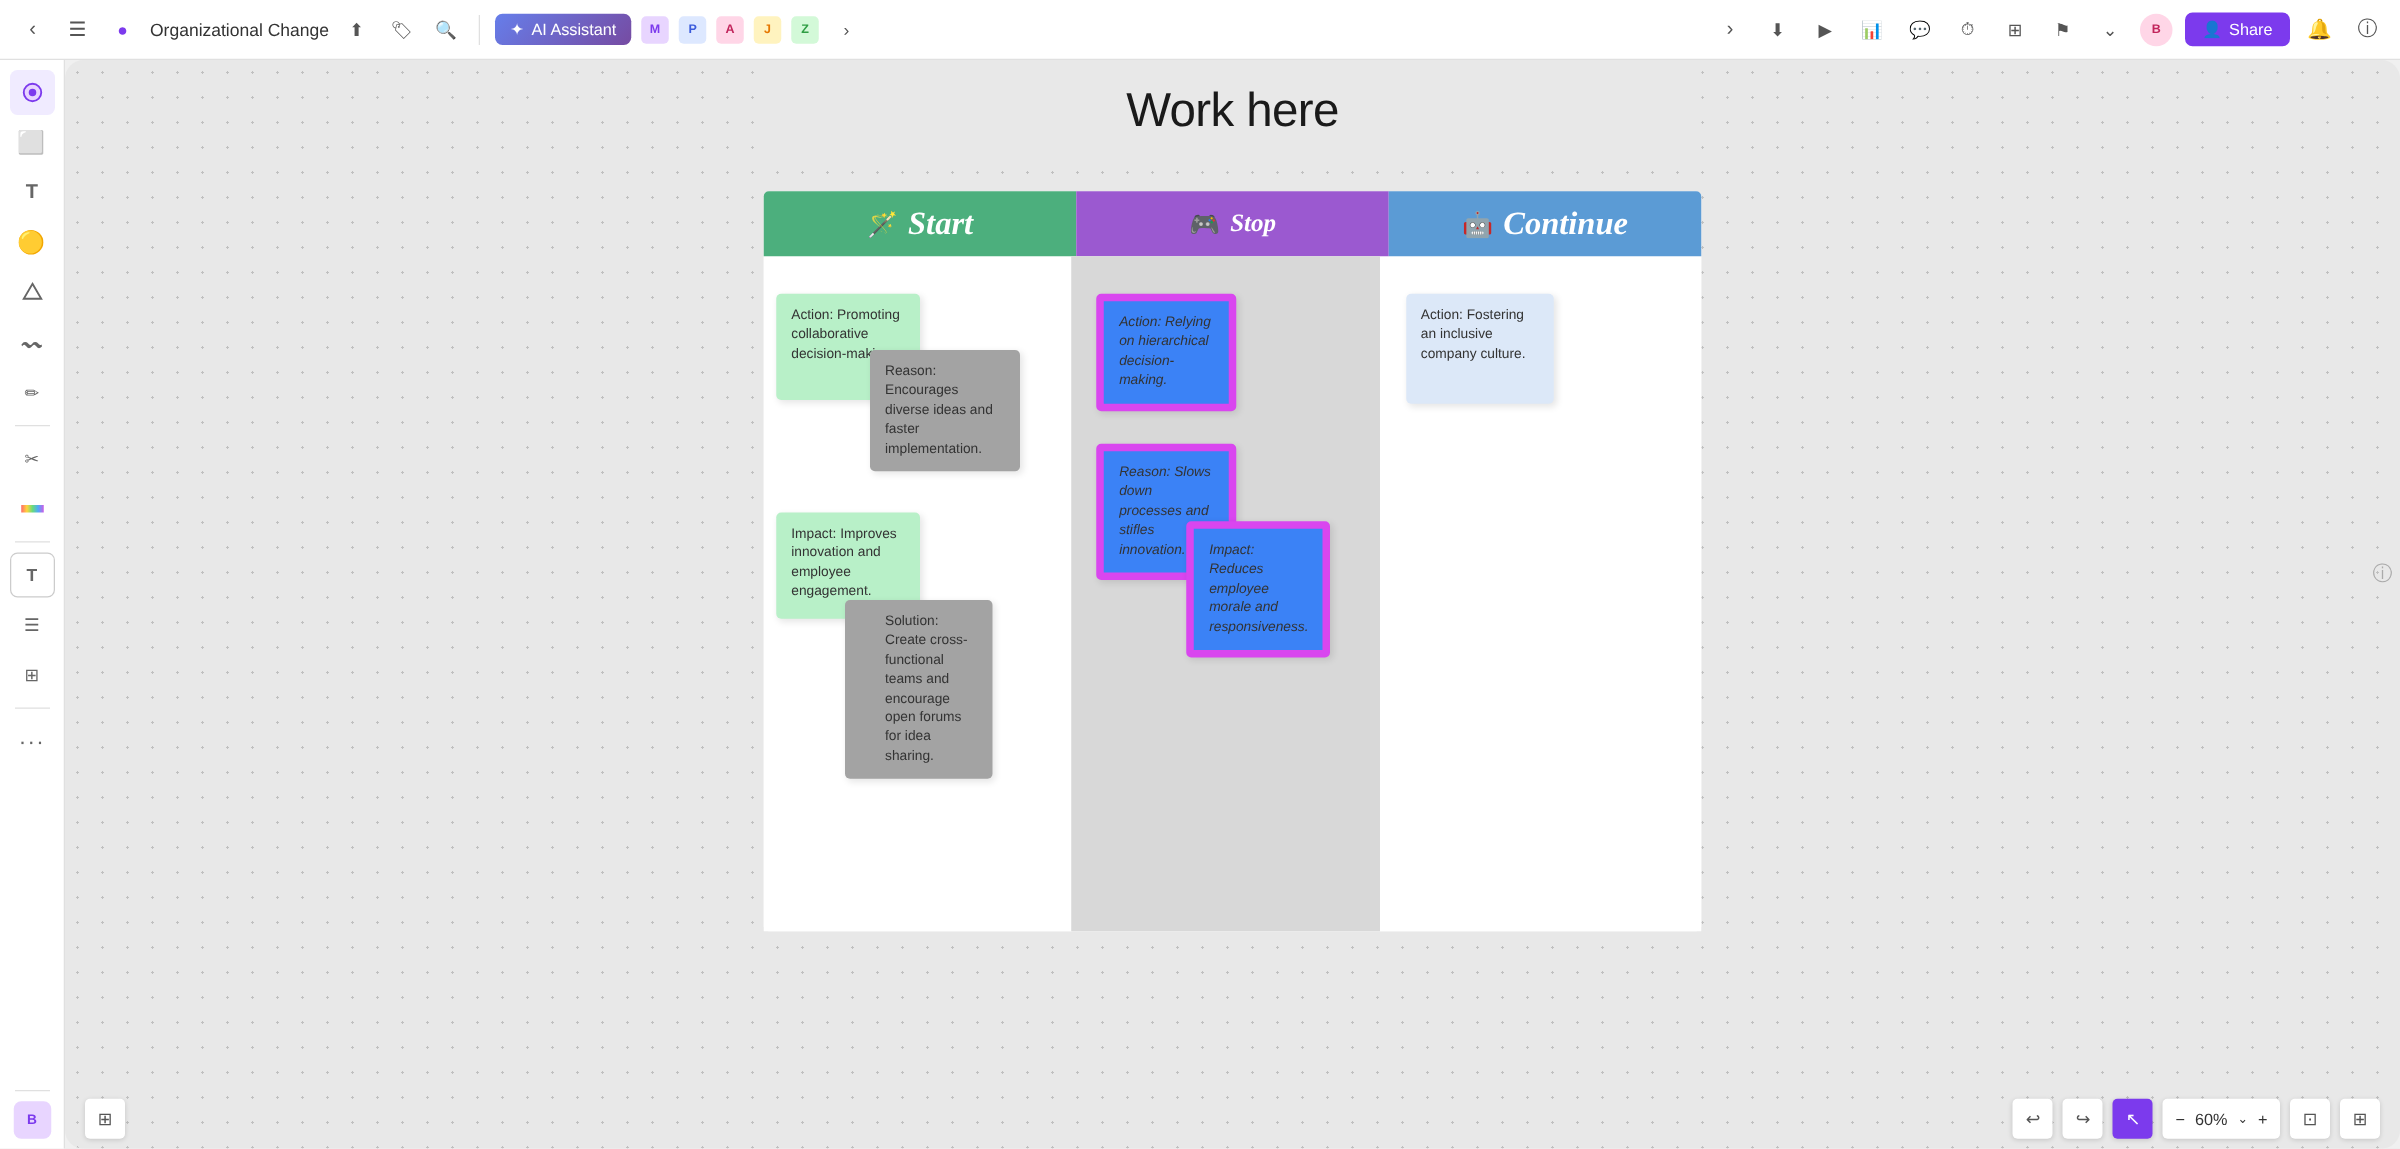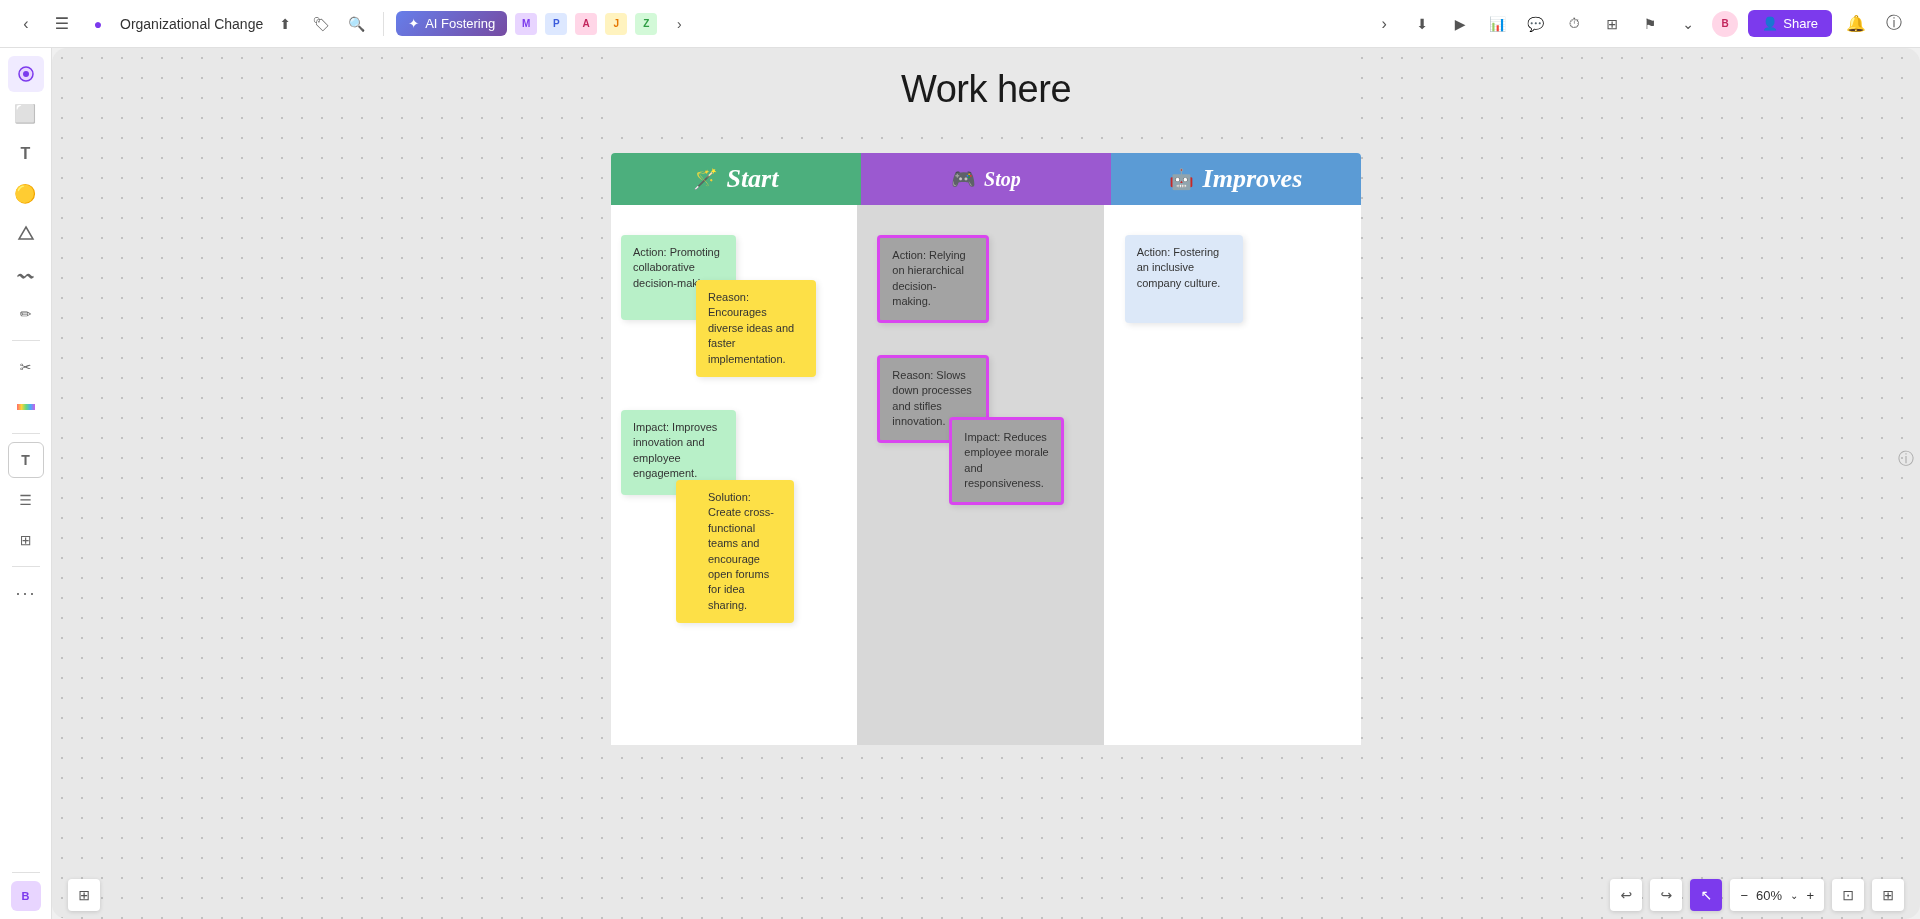--- a/index.html
+++ b/index.html
@@ -138,22 +138,22 @@
     .sticky {
       position: absolute;
       padding: 10px 12px;
       border-radius: 4px;
       font-size: 11px;
       line-height: 1.4;
       color: #333;
       box-shadow: 2px 2px 6px rgba(0,0,0,0.1);
     }
     .sticky.green-light { background: #b8f0c8; }
-    .sticky.green-pale { background: #fde047; }
-    .sticky.white { background: #a3a3a3; border: 3px solid #d946ef; }
+    .sticky.green-pale { background: #a3a3a3; }
+    .sticky.white { background: #3b82f6; border: 6px solid #d946ef; font-style: italic; }
     .sticky.blue-pale { background: #dce8f8; }
     .sticky.blue-light { background: #e8f0fc; }
 
     
     .bottom-toolbar {
       position: fixed;
       bottom: 0;
       left: 52px;
       right: 0;
       height: 48px;
@@ -202,21 +202,21 @@
     <div class="toolbar-icon">‹</div>
     <div class="toolbar-icon">☰</div>
     <div class="toolbar-icon" style="color:#7c3aed; font-size:14px;">●</div>
     <span class="toolbar-title">Organizational Change</span>
     <div class="toolbar-icon" style="font-size:14px;">⬆</div>
     <div class="toolbar-icon" style="font-size:14px;">🏷</div>
     <div class="toolbar-icon" style="font-size:14px;">🔍</div>
     <div class="toolbar-divider"></div>
     <button class="ai-button">
       <span>✦</span>
-      <span>AI Fostering</span>
+      <span>AI Assistant</span>
     </button>
 
     <div class="app-icon" style="background:#e8d5ff; color:#7c3aed; font-size:10px; font-weight:bold;">M</div>
     <div class="app-icon" style="background:#dde8ff; color:#3b5bdb; font-size:10px; font-weight:bold;">P</div>
     <div class="app-icon" style="background:#ffd6e7; color:#c2255c; font-size:10px; font-weight:bold;">A</div>
     <div class="app-icon" style="background:#fff3bf; color:#e67700; font-size:10px; font-weight:bold;">J</div>
     <div class="app-icon" style="background:#d3f9d8; color:#2f9e44; font-size:10px; font-weight:bold;">Z</div>
     <div class="toolbar-icon" style="font-size:14px;">›</div>
   </div>
   <div class="toolbar-right">
@@ -287,21 +287,21 @@
         <div class="col-header start">
           <span class="col-header-icon">🪄</span>
           <span class="cursive" style="font-size:26px; font-style:italic; font-weight:700;">Start</span>
         </div>
         <div class="col-header stop">
           <span class="col-header-icon">🎮</span>
           <span class="cursive" style="font-size:20px; font-style:italic; font-weight:700;">Stop</span>
         </div>
         <div class="col-header continue">
           <span class="col-header-icon">🤖</span>
-          <span class="cursive" style="font-size:26px; font-style:italic; font-weight:700;">Improves</span>
+          <span class="cursive" style="font-size:26px; font-style:italic; font-weight:700;">Continue</span>
         </div>
       </div>
 
       <div class="columns-body">
 
         <div class="col-body" style="position:relative;">
           <div class="sticky green-light" style="top:30px; left:10px; width:115px; min-height:85px;">
             <span>Action: Promoting collaborative decision-making.</span>
           </div>
           <div class="sticky green-pale" style="top:75px; left:85px; width:120px; min-height:95px;">

